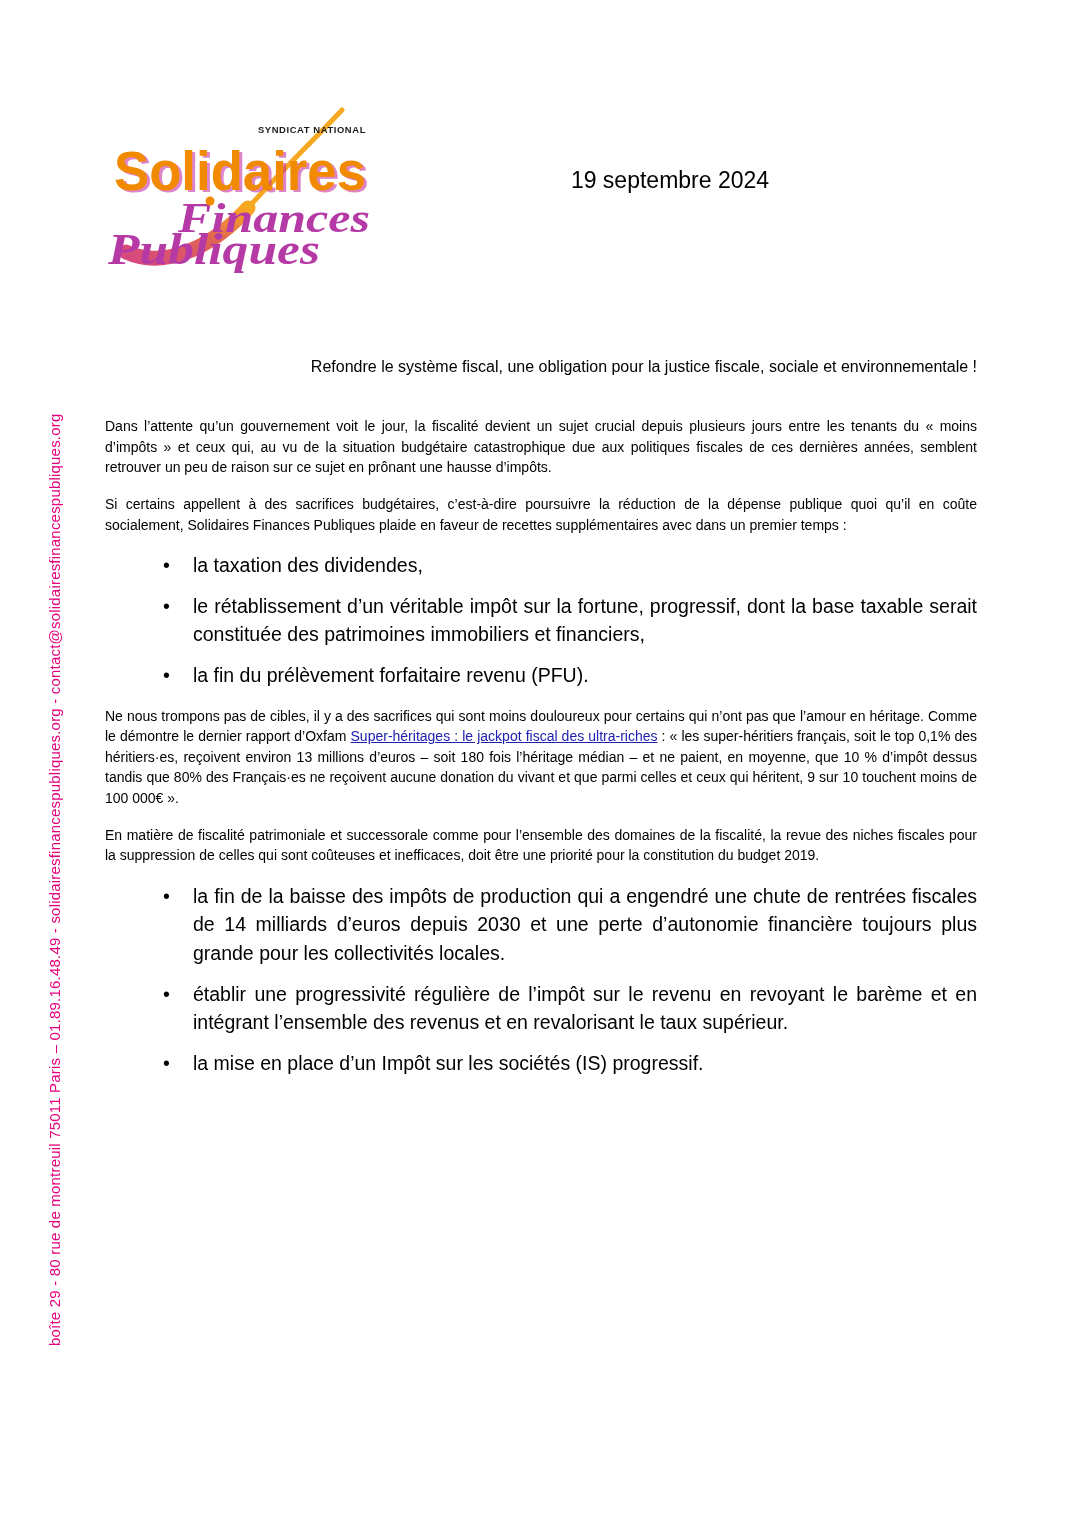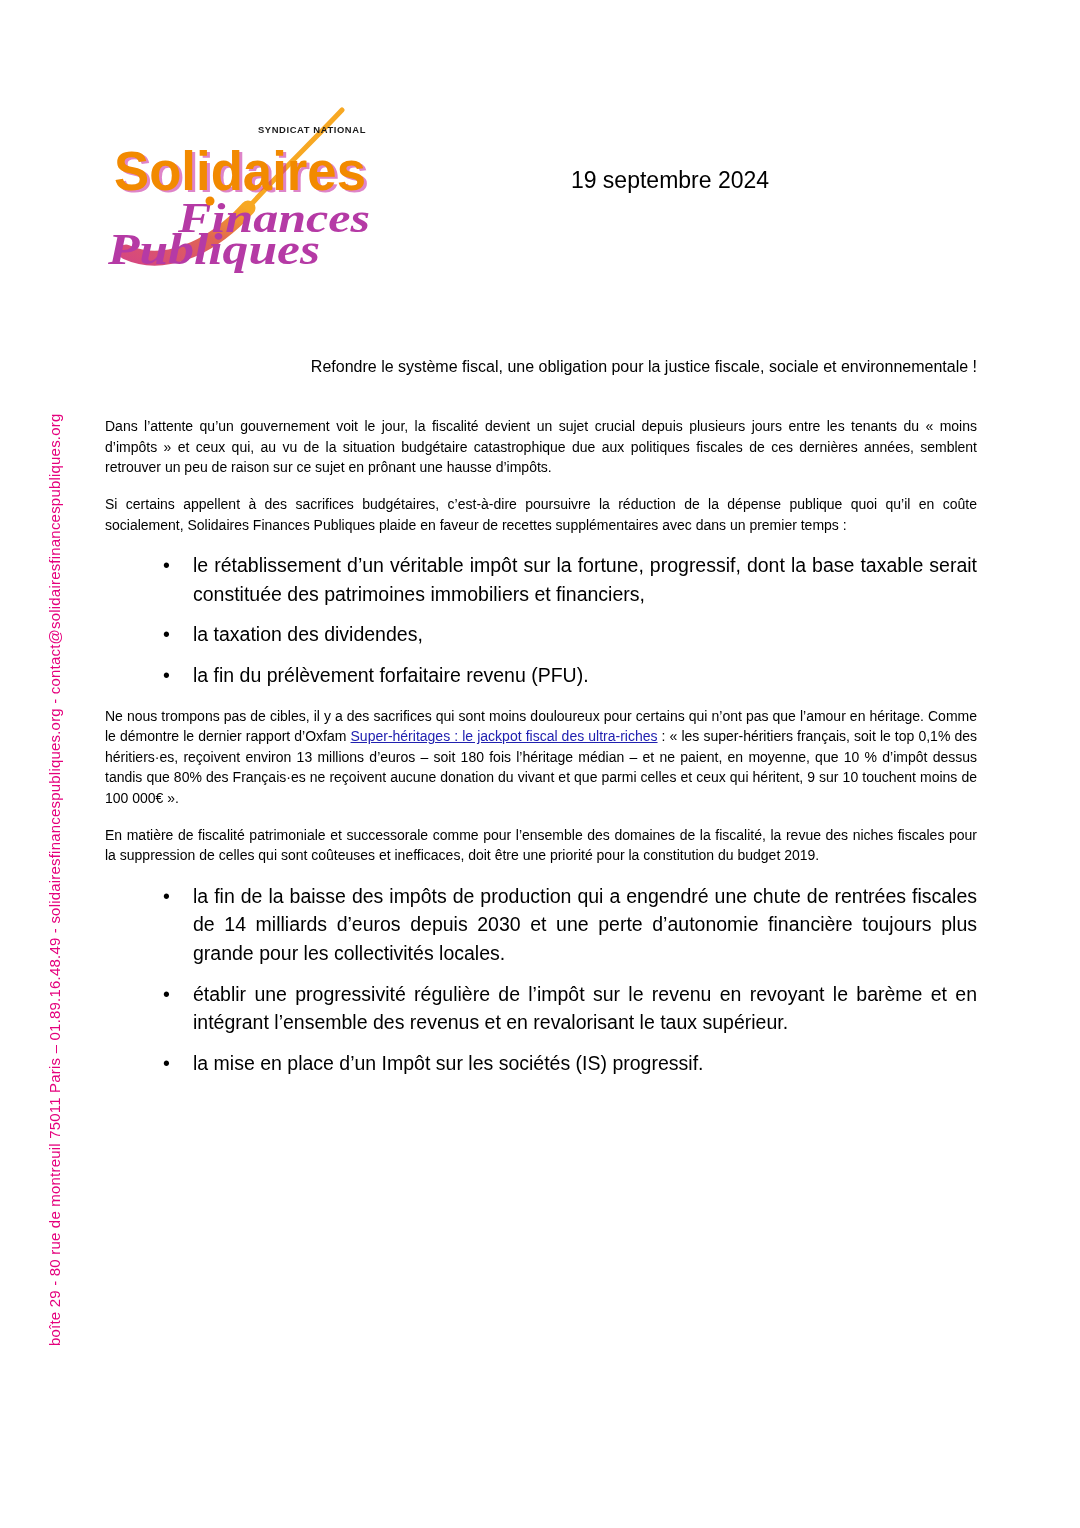--- a/index.html
+++ b/index.html
@@ -126,22 +126,22 @@
   </div>
 
   <div class="content">
     <div class="doc-heading">Refondre le système fiscal, une obligation pour la justice fiscale, sociale et environnementale !</div>
 
     <p>Dans l’attente qu’un gouvernement voit le jour, la fiscalité devient un sujet crucial depuis plusieurs jours entre les tenants du « moins d’impôts » et ceux qui, au vu de la situation budgétaire catastrophique due aux politiques fiscales de ces dernières années, semblent retrouver un peu de raison sur ce sujet en prônant une hausse d’impôts.</p>
 
     <p>Si certains appellent à des sacrifices budgétaires, c’est-à-dire poursuivre la réduction de la dépense publique quoi qu’il en coûte socialement, Solidaires Finances Publiques plaide en faveur de recettes supplémentaires avec dans un premier temps :</p>
 
     <ul>
+      <li>la taxation des dividendes,</li>
       <li>le rétablissement d’un véritable impôt sur la fortune, progressif, dont la base taxable serait constituée des patrimoines immobiliers et financiers,</li>
-      <li>la taxation des dividendes,</li>
       <li>la fin du prélèvement forfaitaire revenu (PFU).</li>
     </ul>
 
     <p><span>Ne nous trompons pas de cibles, il y a des sacrifices qui sont moins douloureux pour certains qui n’ont pas que l’amour en héritage. Comme le démontre le dernier rapport d’Oxfam </span><a class="doclink">Super-héritages : le jackpot fiscal des ultra-riches</a><span> : «  les super-héritiers français, soit le top 0,1% des héritiers·es, reçoivent environ 13 millions d’euros – soit 180 fois l’héritage médian – et ne paient, en moyenne, que 10 % d’impôt dessus tandis que 80% des Français·es ne reçoivent aucune donation du vivant et que parmi celles et ceux qui héritent, 9 sur 10 touchent moins de 100 000€  ».</span></p>
 
     <p>En matière de fiscalité patrimoniale et successorale comme pour l’ensemble des domaines de la fiscalité, la revue des niches fiscales pour la suppression de celles qui sont coûteuses et inefficaces, doit être une priorité pour la constitution du budget 2019.</p>
 
 
     <ul>
       <li>la fin de la baisse des impôts de production qui a engendré une chute de rentrées fiscales de 14 milliards d’euros depuis 2030 et une perte d’autonomie financière toujours plus grande pour les collectivités locales.</li>

